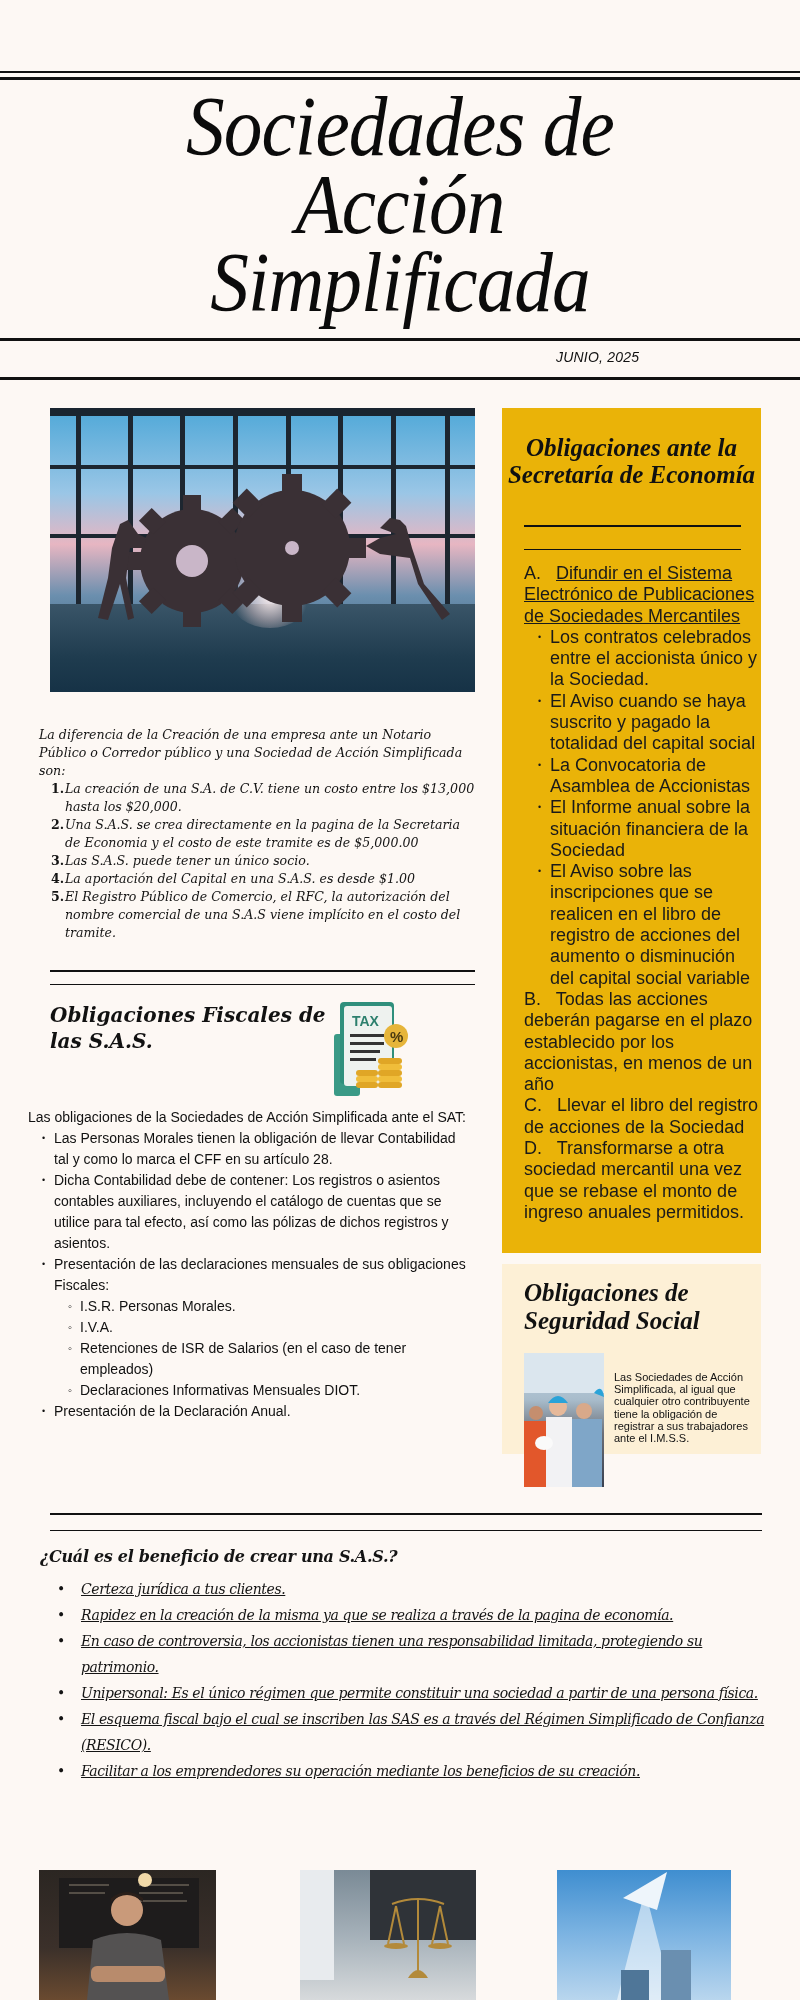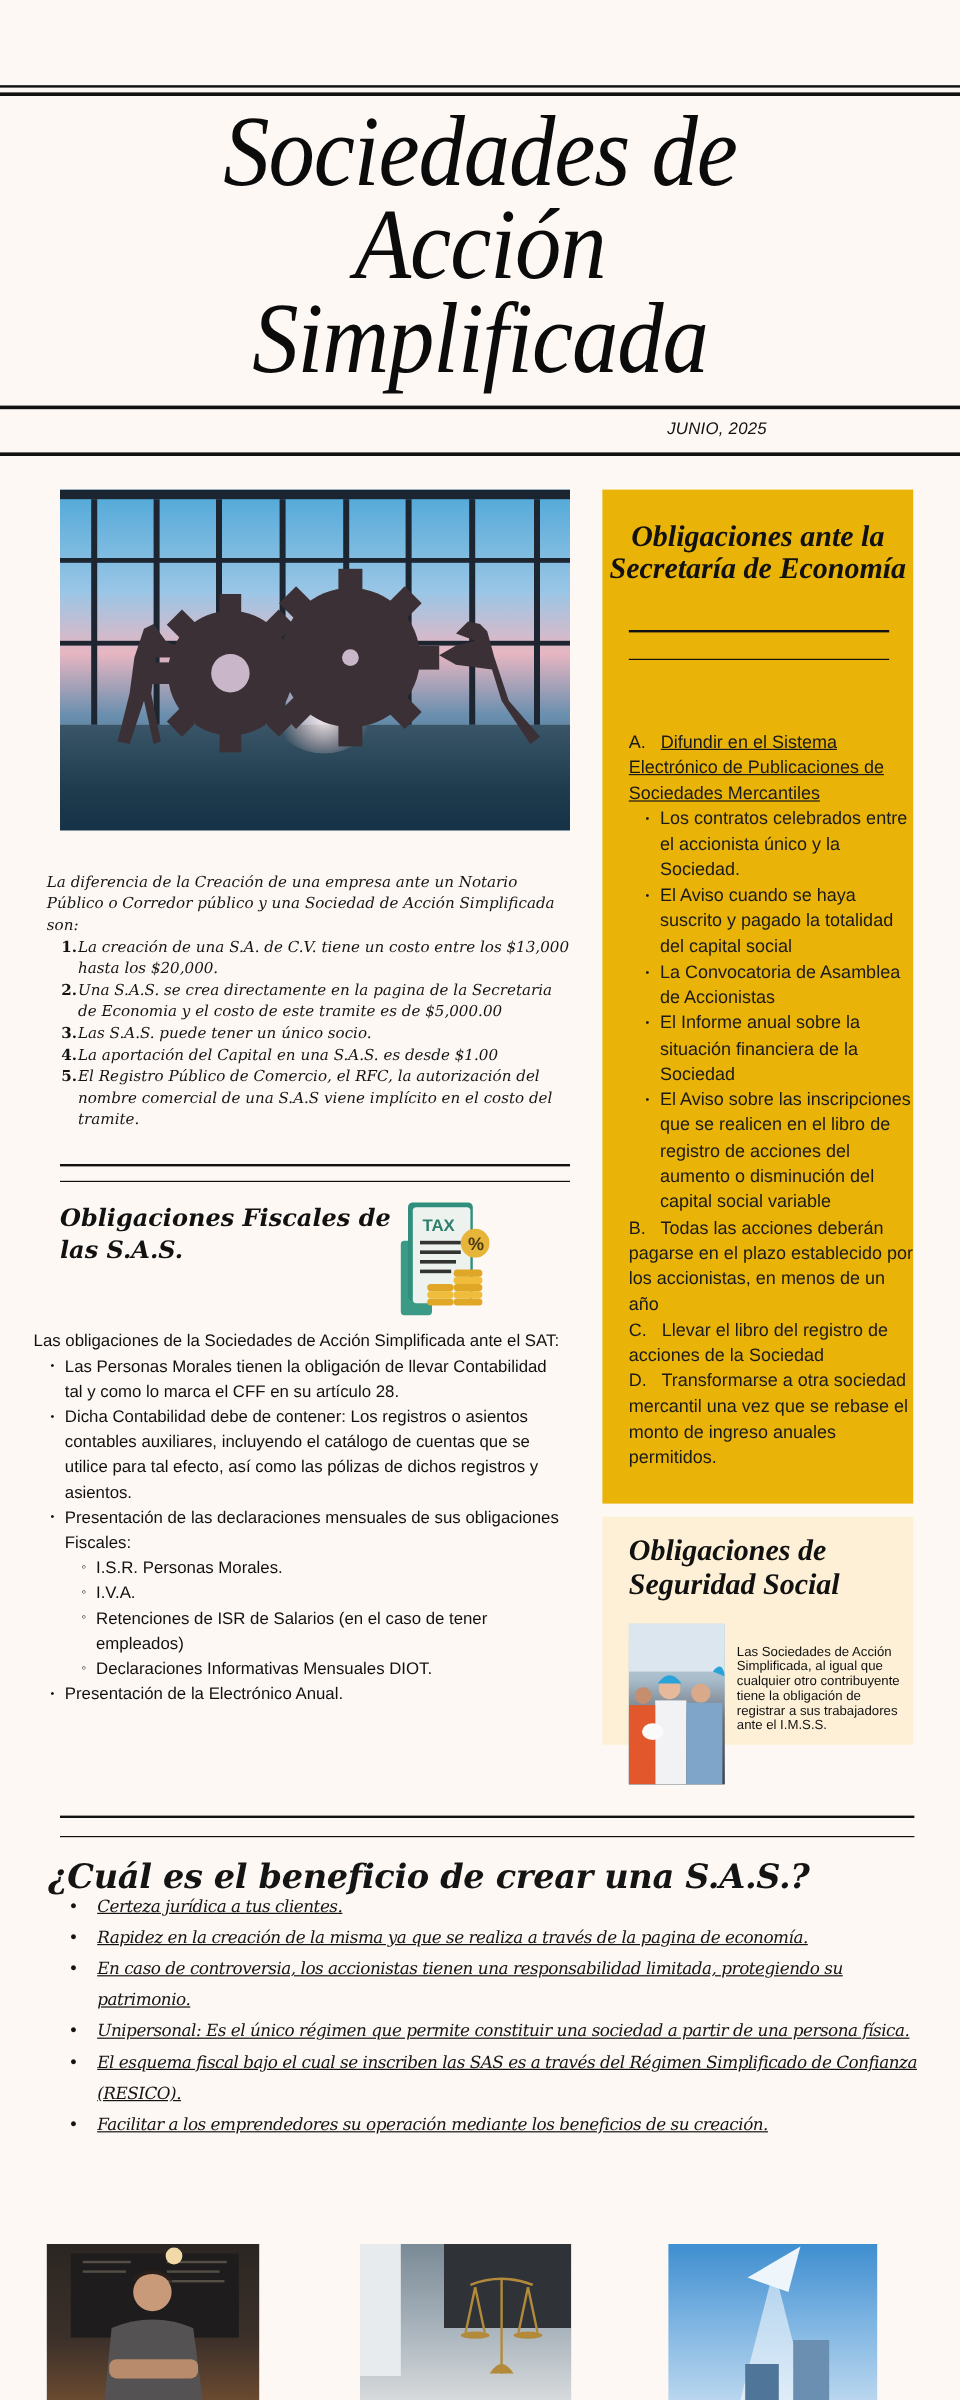--- a/index.html
+++ b/index.html
@@ -44,37 +44,37 @@
   .fiscal-body ul { list-style: none; margin-left: 16px; }
   .fiscal-body li { position: relative; padding-left: 10px; }
   .fiscal-body li::before { content: "•"; position: absolute; left: -2px; top: 0; font-size: 9px; }
   .fiscal-body ul.sub { margin-left: 16px; }
   .fiscal-body ul.sub li::before { content: "◦"; font-size: 11px; left: -2px; }
 
   
   .green-box { position: absolute; left: 502px; top: 408px; width: 259px; height: 845px; background: #eab308; }
   .green-title { position: absolute; left: 0; top: 26px; width: 259px; text-align: center;
                  font-family: "Liberation Serif", serif; font-style: italic; font-size: 25px; line-height: 27px; color: #111; }
-  .green-body { position: absolute; left: 22px; top: 155px; width: 237px; font-size: 15px; line-height: 21.3px; color: #1a1a1a; margin-top: 45px; }
+  .green-body { position: absolute; left: 22px; top: 155px; width: 237px; font-size: 18px; line-height: 21.3px; color: #1a1a1a; }
   .green-body .u { text-decoration: underline; }
   .green-body ul { list-style: none; margin-left: 14px; }
   .green-body ul li { position: relative; padding-left: 12px; }
   .green-body ul li::before { content: "•"; position: absolute; left: 0; top: 0; font-size: 9px; }
 
   
   .yellow-box { position: absolute; left: 502px; top: 1264px; width: 259px; height: 190px; background: #fdf0d6; }
   .yellow-title { position: absolute; left: 22px; top: 15px; width: 230px;
                   font-family: "Liberation Serif", serif; font-style: italic; font-size: 25px; line-height: 28px; color: #111; }
   .workers { position: absolute; left: 22px; top: 89px; width: 80px; height: 134px; overflow: hidden;
              background: linear-gradient(180deg, #c9dbe6 0%, #a8bccb 35%, #6c6f77 60%, #394150 100%); }
   .yellow-text { position: absolute; left: 112px; top: 107px; width: 140px; font-size: 11px; line-height: 12.2px; color: #111; }
 
   
   .benefits-q { position: absolute; left: 40px; top: 1547px; font-family: "DejaVu Serif", serif; font-style: italic;
-                font-size: 28px; color: #141414; letter-spacing: -0.3px; }
+                font-size: 16px; color: #141414; letter-spacing: -0.3px; }
   .benefits { position: absolute; left: 55px; top: 1576px; width: 720px; list-style: none;
               font-family: "DejaVu Serif", serif; font-style: italic; font-size: 14px; line-height: 26px; color: #141414; letter-spacing: -0.4px; text-decoration: underline; }
   .benefits li { position: relative; padding-left: 26px; }
   .benefits li::before { content: "•"; position: absolute; left: 2px; top: 0; font-style: normal; }
 
   .photo { position: absolute; top: 1870px; height: 130px; overflow: hidden; }
 </style>
 </head>
 <body>
 
@@ -195,21 +195,21 @@
     <li>Dicha Contabilidad debe de contener: Los registros o asientos contables auxiliares, incluyendo el catálogo de cuentas que se utilice para tal efecto, así como las pólizas de dichos registros y asientos.</li>
     <li>
       <span>Presentación de las declaraciones mensuales de sus obligaciones Fiscales:</span>
       <ul class="sub">
         <li>I.S.R. Personas Morales.</li>
         <li>I.V.A.</li>
         <li>Retenciones de ISR de Salarios (en el caso de tener empleados)</li>
         <li>Declaraciones Informativas Mensuales DIOT.</li>
       </ul>
     </li>
-    <li>Presentación de la Electrónico Anual.</li>
+    <li>Presentación de la Declaración Anual.</li>
   </ul>
 </div>
 
 <div class="green-box">
   <h2 class="green-title">Obligaciones ante la Secretaría de Economía</h2>
   <div class="hr" style="left:22px;top:117px;width:217px;height:2px;"></div>
   <div class="hr" style="left:22px;top:141px;width:217px;height:1px;"></div>
   <div class="green-body">
     <p><span>A.</span>&nbsp;&nbsp; <span class="u">Difundir en el Sistema Electrónico de Publicaciones de Sociedades Mercantiles</span></p>
     <ul>

